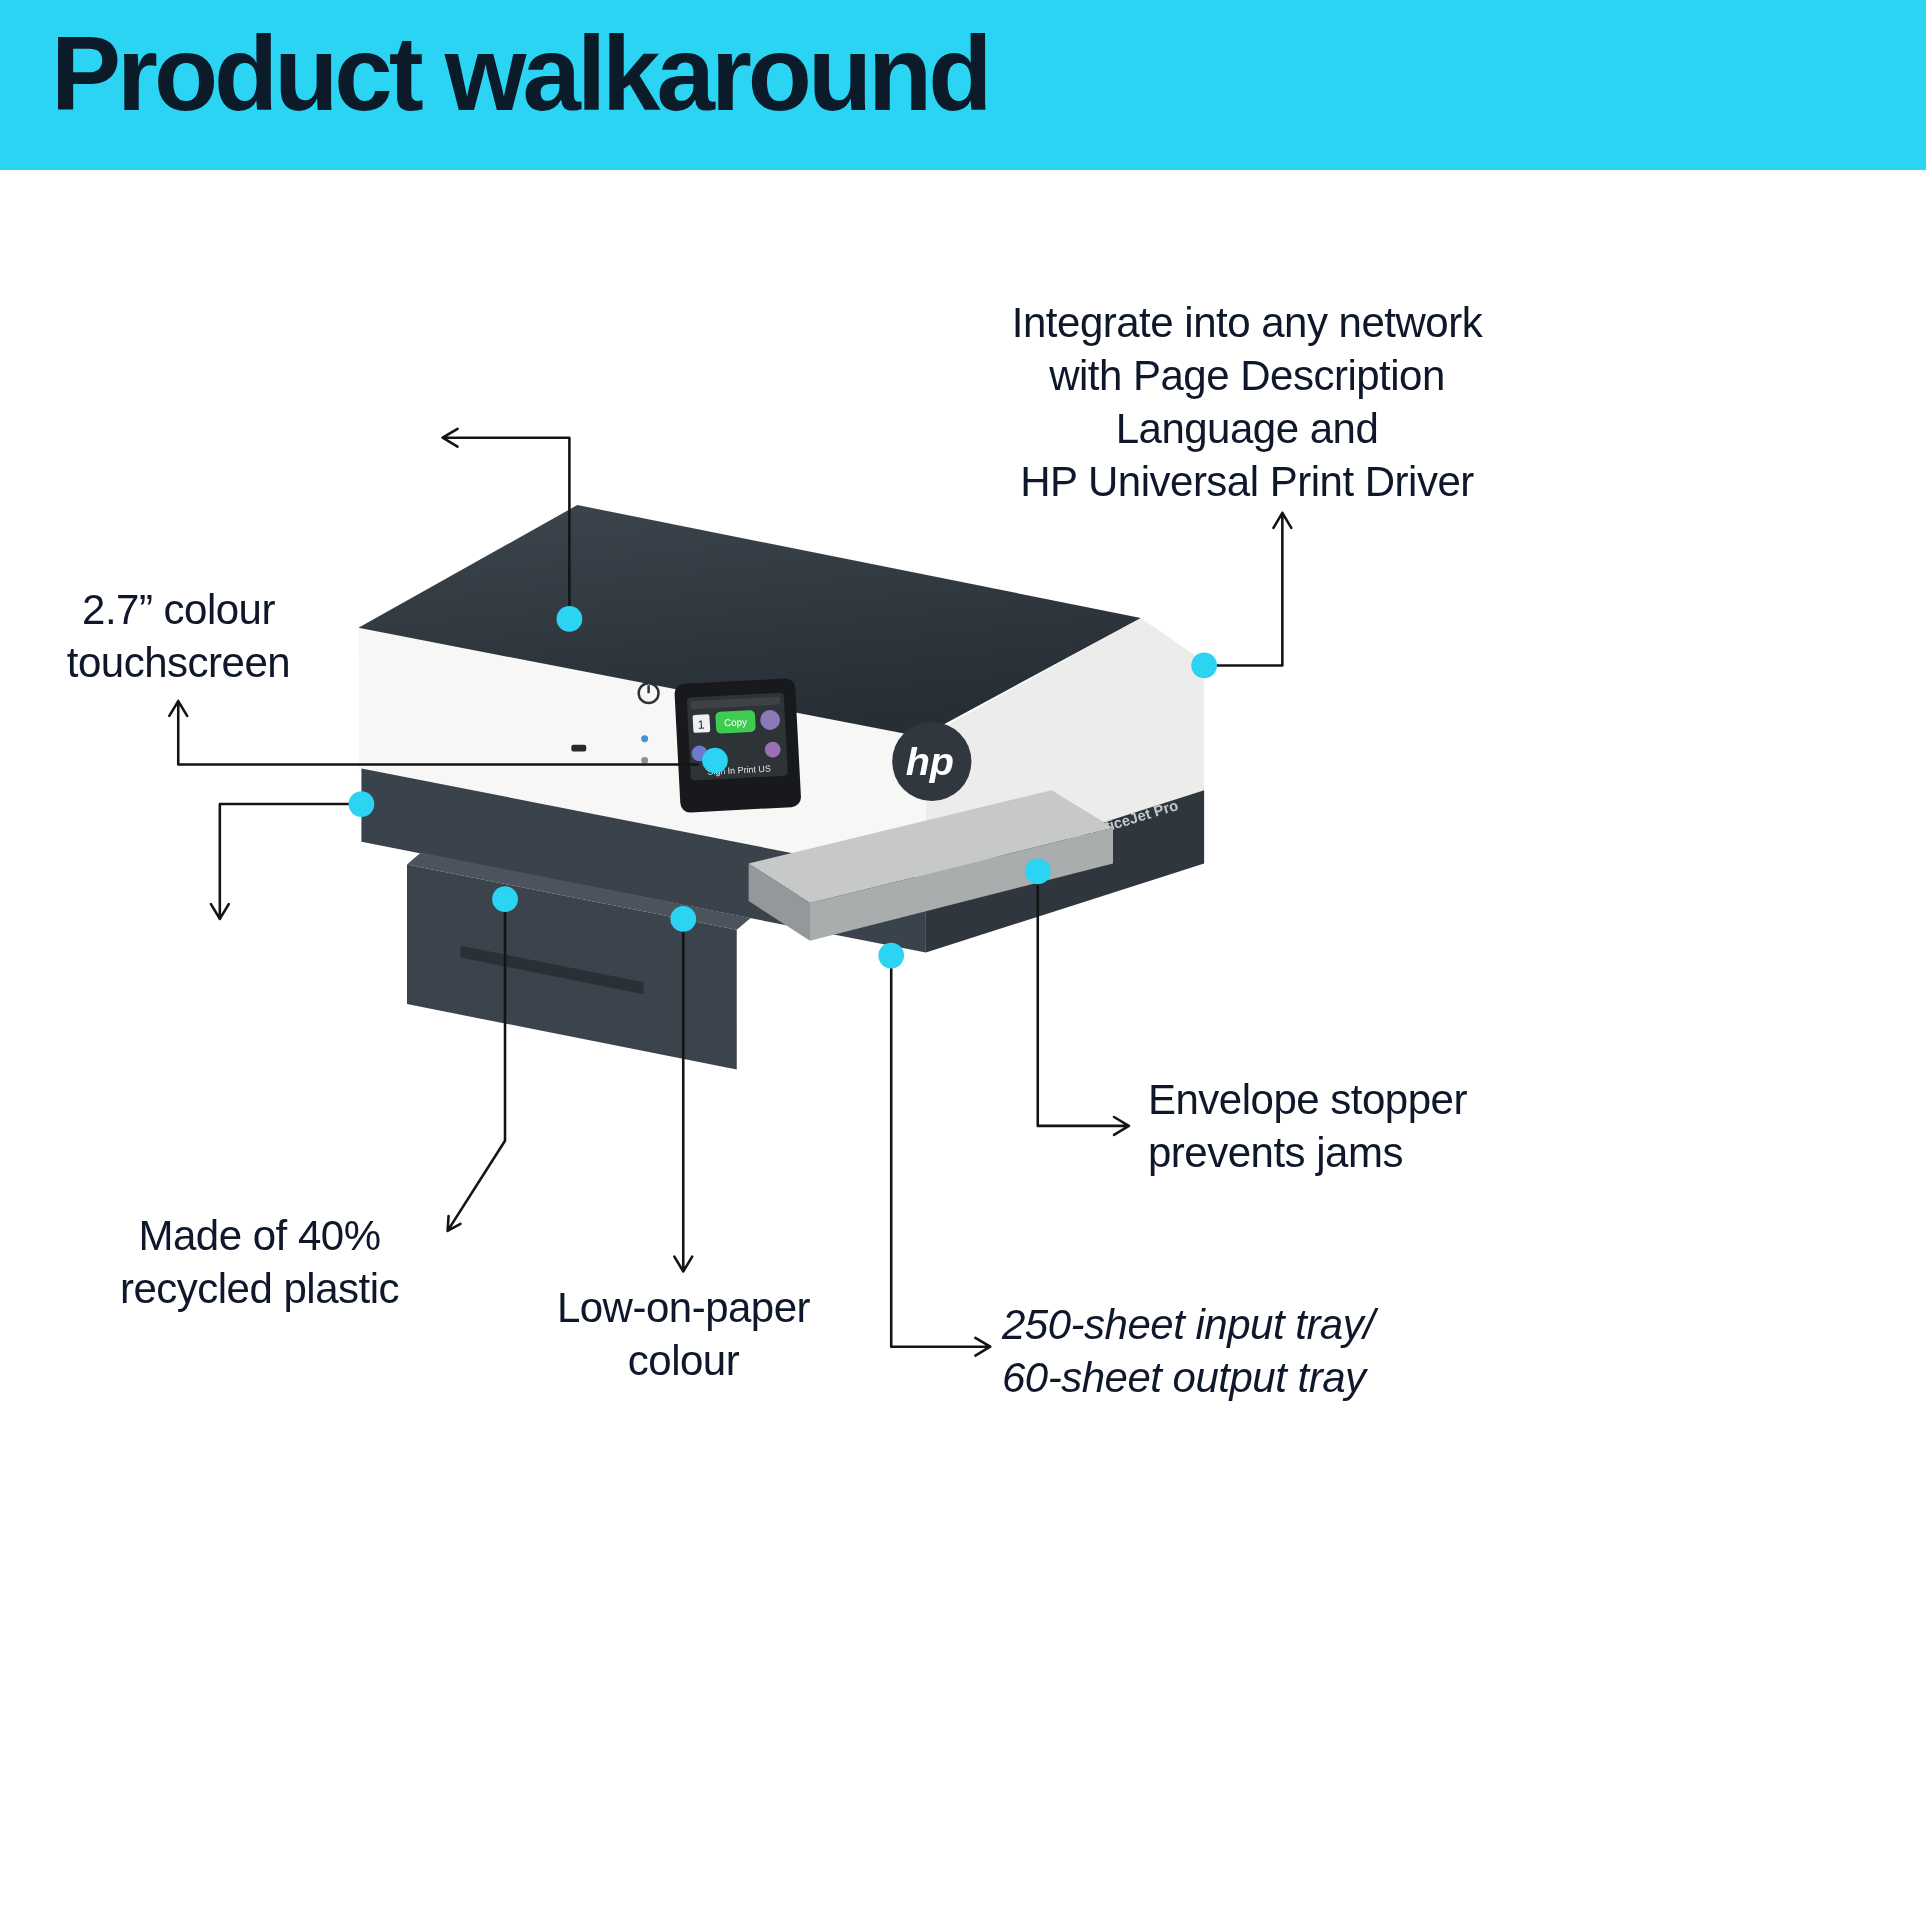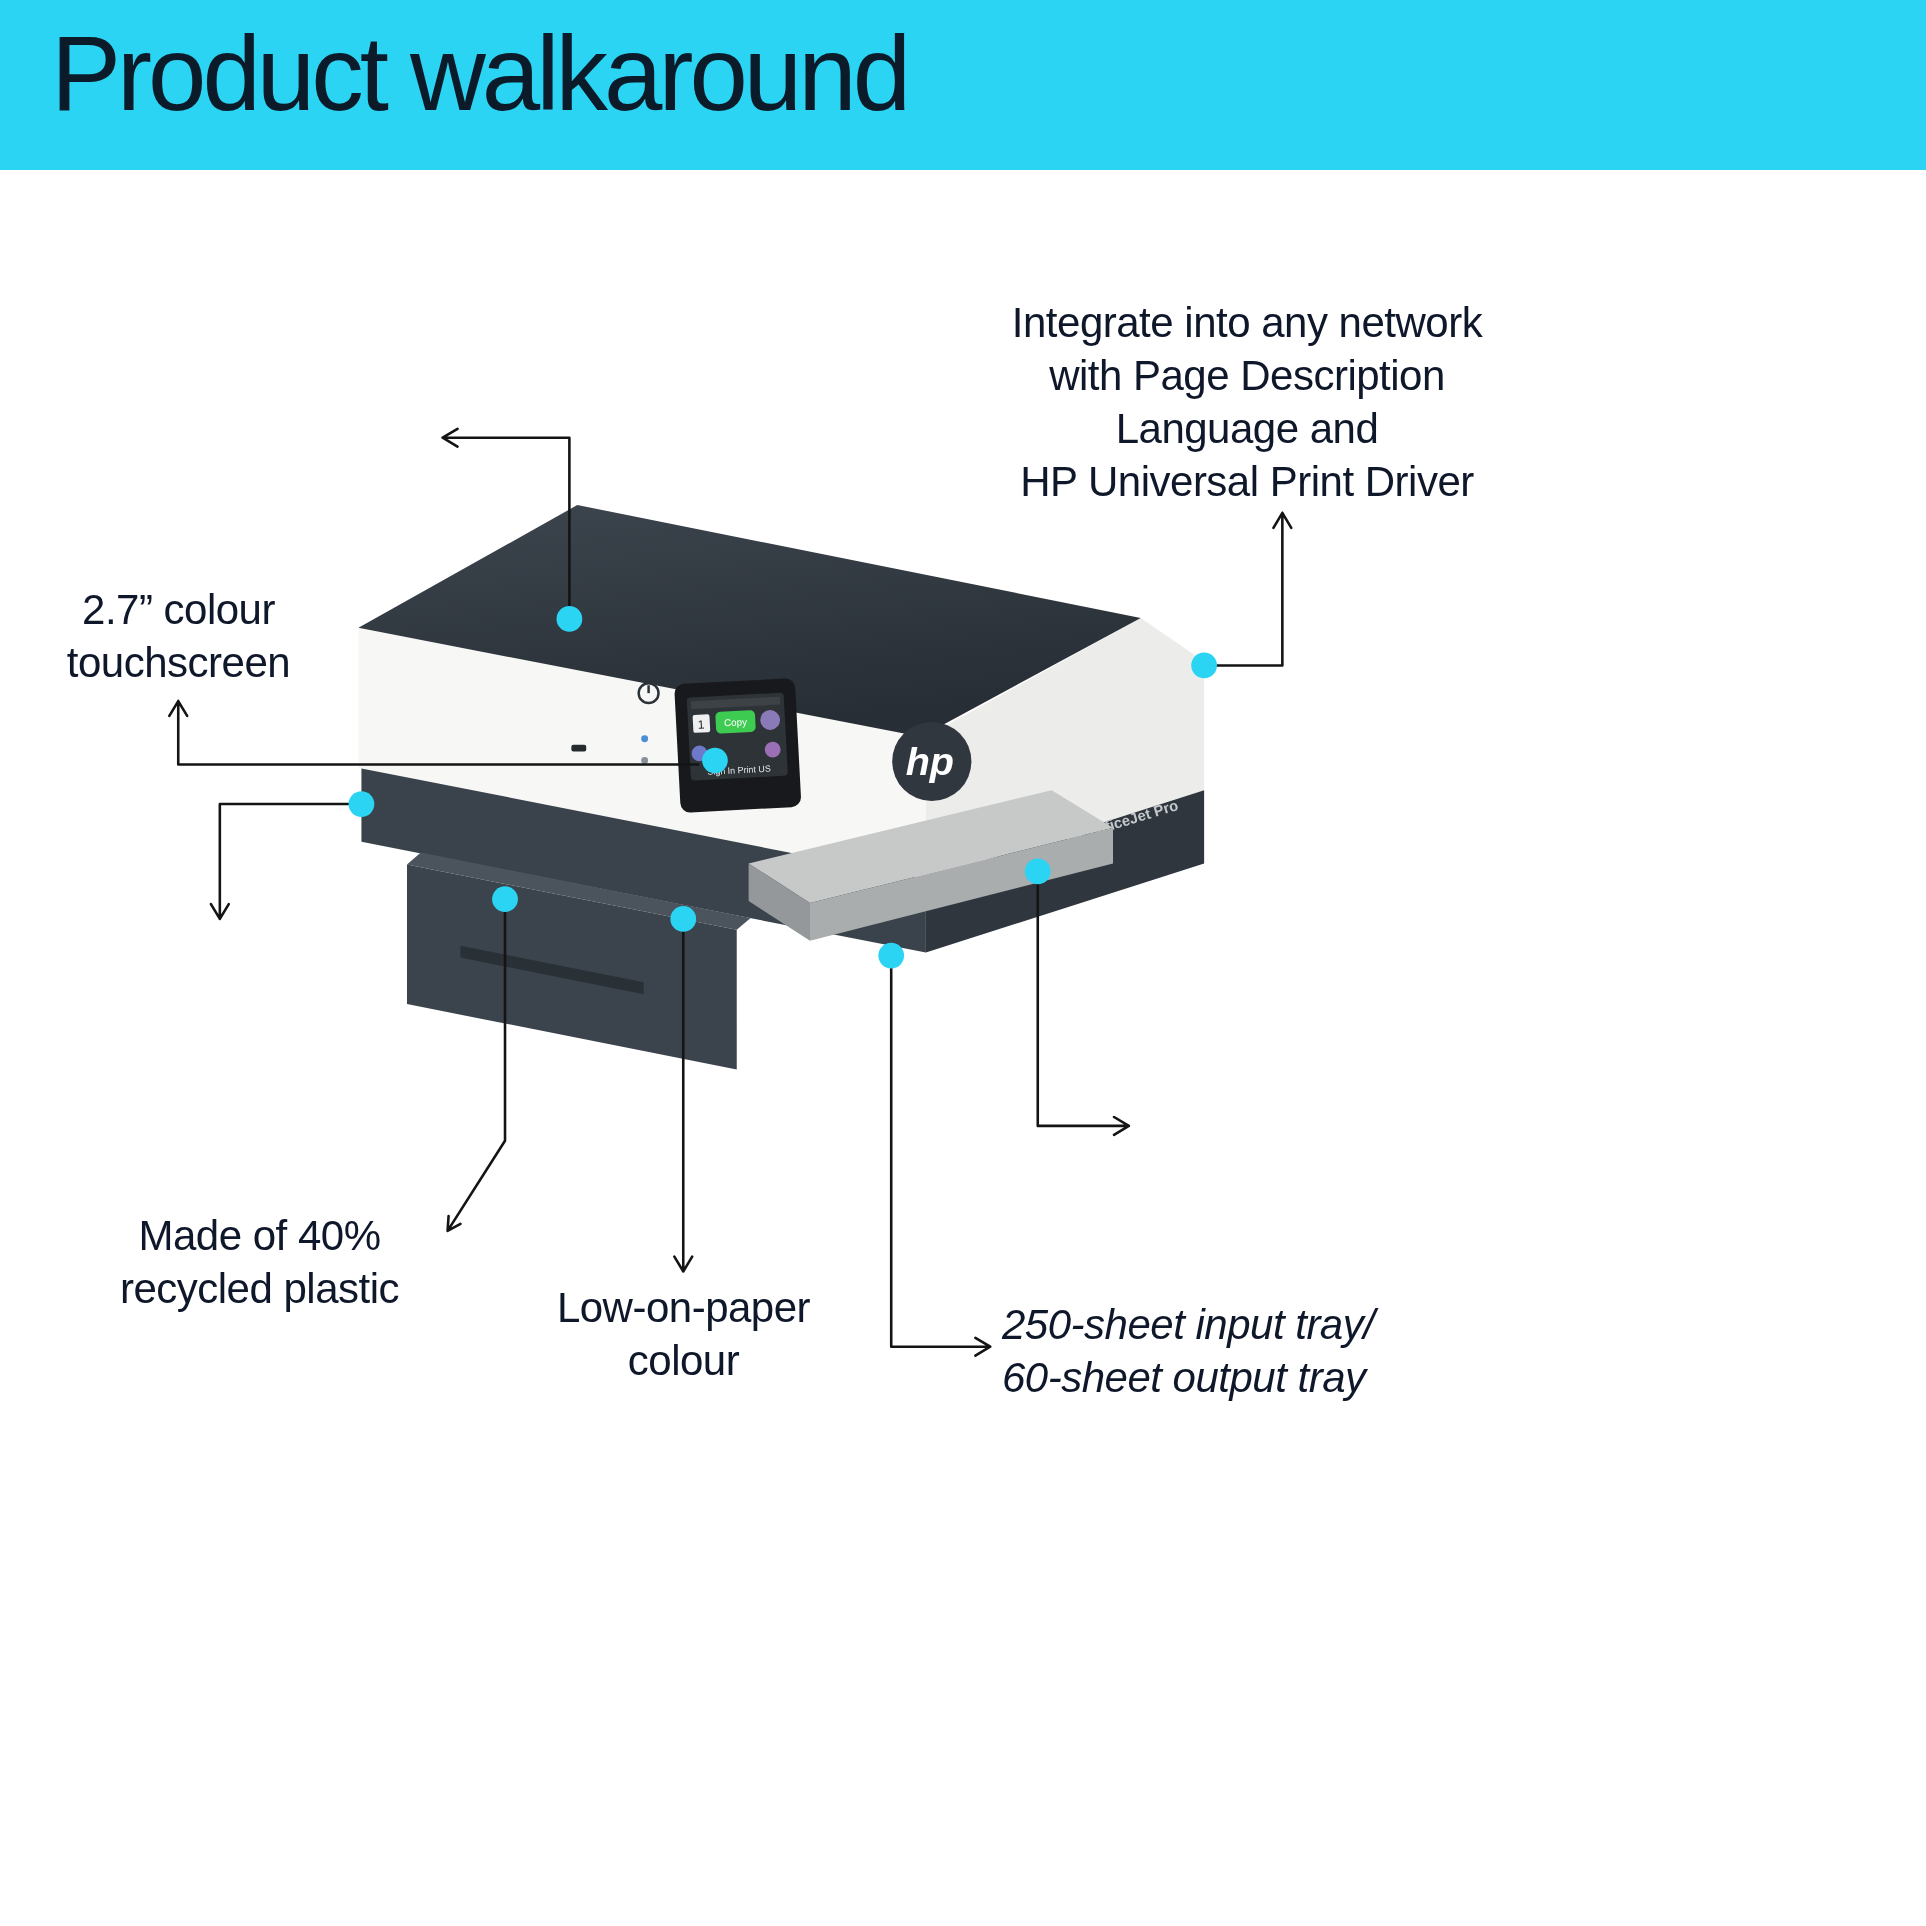--- a/index.html
+++ b/index.html
@@ -9,21 +9,21 @@
     background:#ffffff;
     overflow:hidden;
     font-family:"Liberation Sans","DejaVu Sans",sans-serif;
   }
   .header{
     position:absolute;left:0;top:0;width:1927px;height:170px;
     background:#2bd4f3;
   }
   .page-title{
     position:absolute;left:51px;top:14px;
-    font-size:105px;font-weight:400;letter-spacing:-4px;
+    font-size:105px;font-weight:700;letter-spacing:-4px;
     color:#0c1b29;white-space:nowrap;text-align:center;
   }
   .scene{position:absolute;left:0;top:0;width:1927px;height:1927px;}
   .callout{
     position:absolute;
     font-size:42px;line-height:1.26;font-weight:500;letter-spacing:-0.5px;
     color:#0f172a;white-space:pre-line;text-align:center;
   }
   .callout.left{text-align:left;}
   .cline{stroke:#141414;stroke-width:2.6;fill:none;stroke-linecap:round;stroke-linejoin:round;}
@@ -121,18 +121,20 @@
   <div class="callout" style="left:40px;top:584px;width:277px;">2.7” colour
 touchscreen</div>
 
 
   <div class="callout" style="left:91px;top:1210px;width:337px;">Made of 40%
 recycled plastic</div>
 
   <div class="callout" style="left:535px;top:1282px;width:297px;">Low-on-paper
 colour</div>
 
+  <div class="callout left" style="left:1148px;top:1074px;width:396px;">Envelope stopper
+prevents jams</div>
 
   <div class="callout left" style="left:1002px;top:1299px;width:436px;font-style:italic;">250-sheet input tray/
 60-sheet output tray</div>
 
 </div>
 
 
 </body></html>

